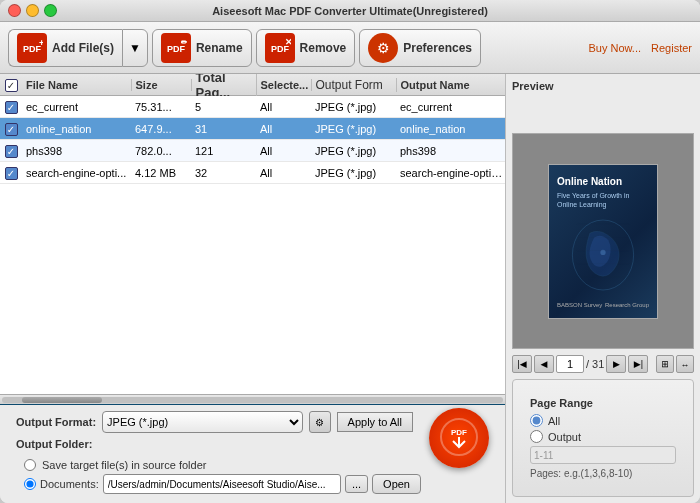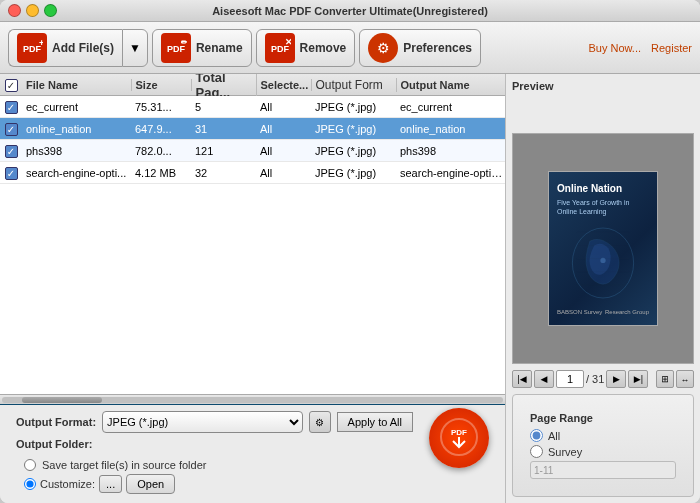--- a/index.html
+++ b/index.html
@@ -643,21 +643,22 @@
           <div class="bottom-left">
             <div class="output-row">
               <span class="format-label">Output Folder:</span>
             </div>
             <div class="radio-row">
               <input type="radio" name="output" class="radio-input" style="">
               <span class="radio-label">Save target file(s) in source folder</span>
             </div>
             <div class="radio-row" style="display:flex; align-items:center; gap:4px;">
               <input type="radio" name="output" checked="" class="radio-input" style="">
-              <span class="radio-label">Customize:</span>
+              <span class="radio-label">Documents:</span>
+              <input type="text" class="path-input" style="flex: 1 1 0%; font-size: 10px;" value="/Users/admin/Documents/Aiseesoft Studio/Aise...">
               <button class="dots-btn">...</button>
               <button class="open-btn">Open</button>
             </div>
           </div>
           <div class="bottom-center">
             <div class="pdf-convert-icon">
               <div class="pdf-convert-inner">
                 <svg width="40" height="40" viewBox="0 0 40 40">
                   <circle cx="20" cy="20" r="18" fill="none" stroke="rgba(255,255,255,0.3)" stroke-width="2"></circle>
                   <text x="20" y="18" font-size="8" fill="white" font-weight="bold" text-anchor="middle">PDF</text>
@@ -711,19 +712,20 @@
       </div>
 
       <div class="page-range-section">
         <div class="page-range-title">Page Range</div>
         <div class="pr-radio-row">
           <input type="radio" name="prange" checked="" class="pr-radio" style="">
           <span class="pr-label">All</span>
         </div>
         <div class="pr-radio-row">
           <input type="radio" name="prange" class="pr-radio" style="">
-          <span class="pr-label">Survey</span>
+          <span class="pr-label">Output</span>
         </div>
         <input type="text" class="range-input" value="1-11" style="">
+        <div class="pages-note">Pages: e.g.(1,3,6,8-10)</div>
       </div>
     </div>
   </div>
 </div>
 
 </body></html>

